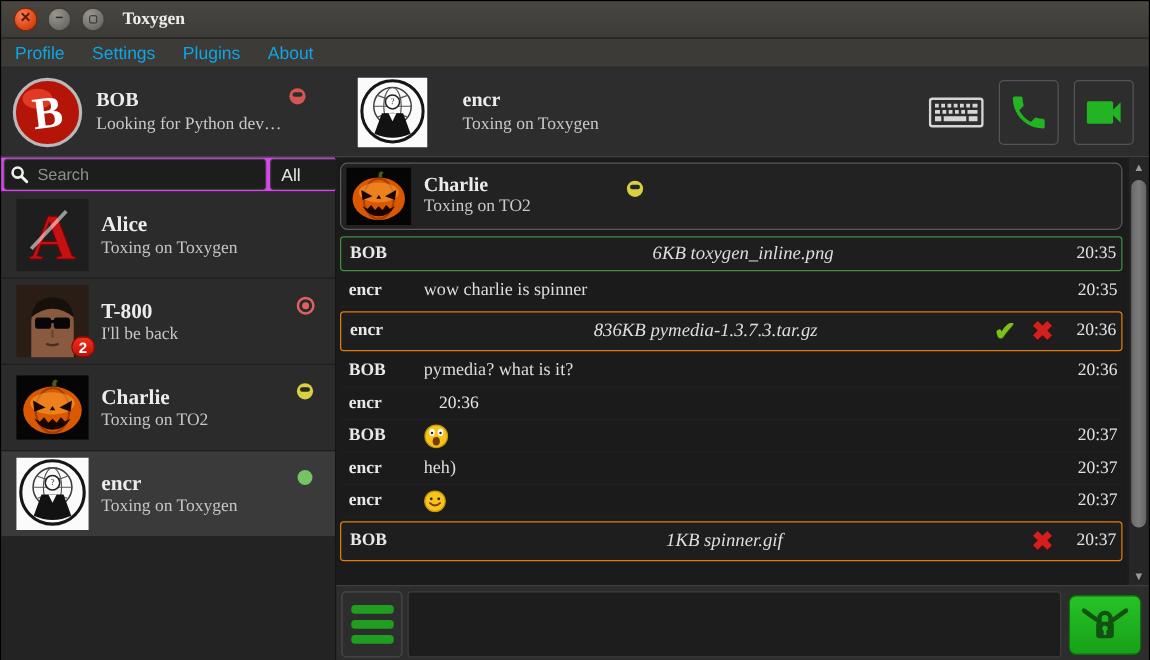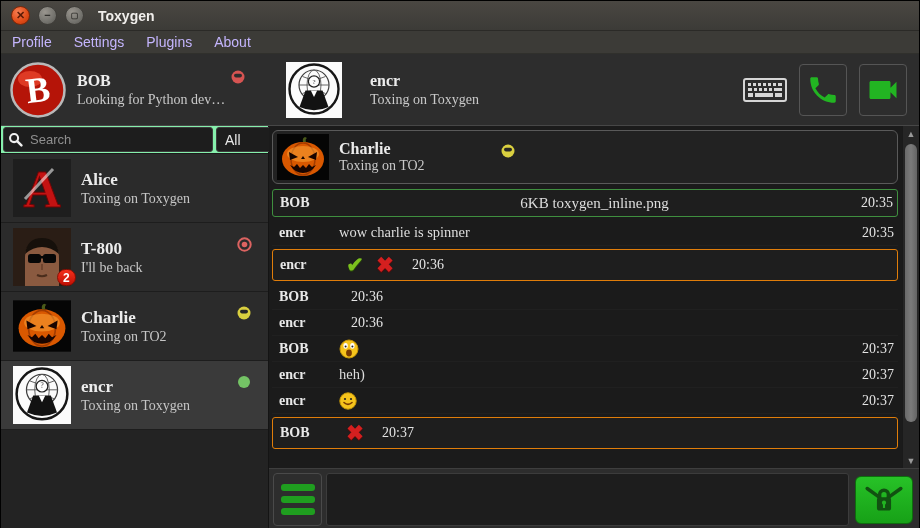--- a/index.html
+++ b/index.html
@@ -10,25 +10,25 @@
   
   .titlebar{height:30px;background:linear-gradient(#4a4742,#3c3b37);border-bottom:1px solid #2b2a27;
             display:flex;align-items:center;padding:0 10px;box-sizing:border-box;}
   .winbtns{display:flex;gap:8px;align-items:center;}
   .wbtn{width:19px;height:19px;border-radius:50%;display:flex;align-items:center;justify-content:center;
         font-size:11px;line-height:1;cursor:default;box-sizing:border-box;}
   .wbtn.close{background:radial-gradient(circle at 35% 30%,#f67e53,#df4a16 60%,#b83a10);border:1px solid #7d2708;color:#5a1a06;font-weight:bold;}
   .wbtn.min,.wbtn.max{background:radial-gradient(circle at 35% 30%,#9a968f,#71706b 65%,#57554f);border:1px solid #403e3a;color:#2f2e2b;font-weight:bold;}
   .wbtn .wglyph{transform:translateY(-0.5px);}
   .wbtn.max .wglyph{font-size:8px;}
-  .wtitle{color:#f1efec;font-weight:bold;font-size:14px;margin-left:14px;}
+  .wtitle{color:#f1efec;font-weight:bold;font-size:14px;margin-left:14px;font-family:Liberation Serif, serif;}
 
   
   .menubar{height:22px;background:#3c3b37;display:flex;align-items:center;gap:0;border-bottom:1px solid #30302c;}
-  .menuitem{color:#c4b5fd;font-size:14px;padding:0 11px;height:100%;display:flex;align-items:center;cursor:default;}
+  .menuitem{color:#0ea5e9;font-size:14px;padding:0 11px;height:100%;display:flex;align-items:center;cursor:default;}
 
   
   .toppanel{height:72px;background:#2d2d2d;border-bottom:1px solid #474747;display:flex;box-sizing:border-box;}
   .selfprofile{width:268px;position:relative;display:flex;align-items:center;padding-left:8px;box-sizing:border-box;flex:none;}
   .avatar58{width:58px;height:58px;flex:none;}
   .avatar58 svg,.avatar56 svg,.pc-avatar svg{display:block;}
   .sp-info{margin-left:10px;}
   .p-name{font-family:"Liberation Serif",serif;font-weight:bold;font-size:16px;color:#ececec;}
   .p-status{font-family:"Liberation Serif",serif;font-size:14px;color:#c9c9c9;margin-top:2px;}
   .sp-state{position:absolute;right:24px;top:16px;width:14px;height:14px;}
@@ -36,21 +36,21 @@
   .avatar56{width:56px;height:56px;flex:none;}
   .ph-info{margin-left:28px;}
   .controls{display:flex;align-items:center;gap:12px;padding-right:12px;}
   .kbd-icon{width:44px;height:26px;display:flex;align-items:center;}
   .callbtn{width:46px;height:50px;border:1px solid #555;border-radius:4px;background:#2d2d2d;
            display:flex;align-items:center;justify-content:center;cursor:default;}
 
   
   .main{display:flex;height:404px;}
   .sidebar{width:268px;flex:none;background:#232323;display:flex;flex-direction:column;border-right:1px solid #141414;box-sizing:border-box;}
-  .searchrow{height:28px;display:flex;gap:3px;padding:1px 2px;box-sizing:border-box;background:#86efac;border-bottom:1px solid #1a1a1a;}
+  .searchrow{height:28px;display:flex;gap:3px;padding:1px 2px;box-sizing:border-box;background:#d946ef;border-bottom:1px solid #1a1a1a;}
   .searchbox{flex:1;background:#1d1d1d;border:1px solid #3c3c3c;border-radius:3px;display:flex;align-items:center;padding:0 4px;}
   .searchbox svg{flex:none;}
   .searchbox input{flex:1;min-width:0;background:transparent;border:none;outline:none;color:#ddd;font-size:13px;
                    font-family:"Liberation Sans",sans-serif;margin-left:5px;}
   .searchbox input::placeholder{color:#8f8f8f;}
   .filter{width:110px;flex:none;background:#1d1d1d;border:1px solid #3c3c3c;border-radius:3px;display:flex;align-items:center;
           padding:0 8px;color:#e8e8e8;font-size:14px;box-sizing:border-box;}
   .filter .caret{margin-left:auto;color:#9a9a9a;font-size:10px;}
 
   .contactlist{flex:1;overflow:hidden;background:#232323;}
@@ -75,21 +75,21 @@
   .pc-name{font-family:"Liberation Serif",serif;font-weight:bold;font-size:16px;color:#ececec;}
   .pc-status{font-family:"Liberation Serif",serif;font-size:14px;color:#c9c9c9;}
   .pc-state{position:absolute;left:228px;top:13px;width:14px;height:14px;}
 
   .msg{margin:0 21px 0 3px;display:flex;align-items:center;height:26px;box-sizing:border-box;
        font-family:"Liberation Serif",serif;color:#dedede;border-bottom:1px solid rgba(255,255,255,0.025);}
   .msg .author{width:60px;flex:none;padding-left:7px;font-weight:bold;font-size:14px;color:#e8e8e8;}
   .msg .content{flex:1;font-size:14.5px;min-width:0;display:flex;align-items:center;}
   .msg .time{width:44px;flex:none;text-align:right;font-size:14px;padding-right:4px;color:#e4e4e4;}
   .msg.file{border-radius:3px;background:#1e1e1e;height:28px;margin-top:3px;margin-bottom:3px;}
-  .msg.file .content{justify-content:center;font-size:15px;}
+  .msg.file .content{justify-content:center;font-size:15px;font-style:italic;}
   .msg.file.done{border:1px solid #3f8f3f;}
   .msg.file.pending,.msg.file.active{border:1px solid #e07d0a;height:32px;}
   .ft-action{width:30px;flex:none;text-align:center;font-size:21px;font-weight:bold;line-height:1;cursor:default;}
   .ft-accept{color:#7cc11e;text-shadow:0 1px 1px #2d5506;}
   .ft-cancel{color:#d41f1f;text-shadow:0 1px 1px #5e0808;}
   .smiley{display:flex;align-items:center;}
 
   
   .scrollbar{position:absolute;top:0;right:0;bottom:0;width:17px;background:#262626;border-left:1px solid #1a1a1a;box-sizing:border-box;}
   .sb-arrow{height:15px;display:flex;align-items:center;justify-content:center;color:#9a9a9a;font-size:9px;}
@@ -336,26 +336,32 @@
             </div>
             <div class="msg">
               <span class="author">encr</span>
               <span class="content">
                 <span>wow charlie is spinner</span>
               </span>
               <span class="time">20:35</span>
             </div>
             <div class="msg file pending">
               <span class="author">encr</span>
+              <span class="content">
+                <span>836KB pymedia-1.3.7.3.tar.gz</span>
+              </span>
               <span class="ft-action ft-accept">✔</span>
               <span class="ft-action ft-cancel">✖</span>
               <span class="time">20:36</span>
             </div>
             <div class="msg">
               <span class="author">BOB</span>
+              <span class="content">
+                <span>pymedia? what is it?</span>
+              </span>
               <span class="time">20:36</span>
             </div>
             <div class="msg">
               <span class="author">encr</span>
               <span class="time">20:36</span>
             </div>
             <div class="msg">
               <span class="author">BOB</span>
               <span class="content">
                 <span class="smiley">
@@ -387,20 +393,23 @@
                     <circle cx="6" cy="7" r="1.1" fill="#222"></circle>
                     <circle cx="12" cy="7" r="1.1" fill="#222"></circle>
                     <path d="M5 10.5 Q9 14.2 13 10.5" stroke="#7a3b00" stroke-width="1.6" fill="none" stroke-linecap="round"></path>
                   </svg>
                 </span>
               </span>
               <span class="time">20:37</span>
             </div>
             <div class="msg file active">
               <span class="author">BOB</span>
+              <span class="content">
+                <span>1KB spinner.gif</span>
+              </span>
               <span class="ft-action ft-cancel">✖</span>
               <span class="time">20:37</span>
             </div>
           </div>
         <div class="scrollbar">
           <div class="sb-arrow up">▲</div>
           <div class="sb-thumb"></div>
           <div class="sb-arrow down">▼</div>
         </div>
       </div>

